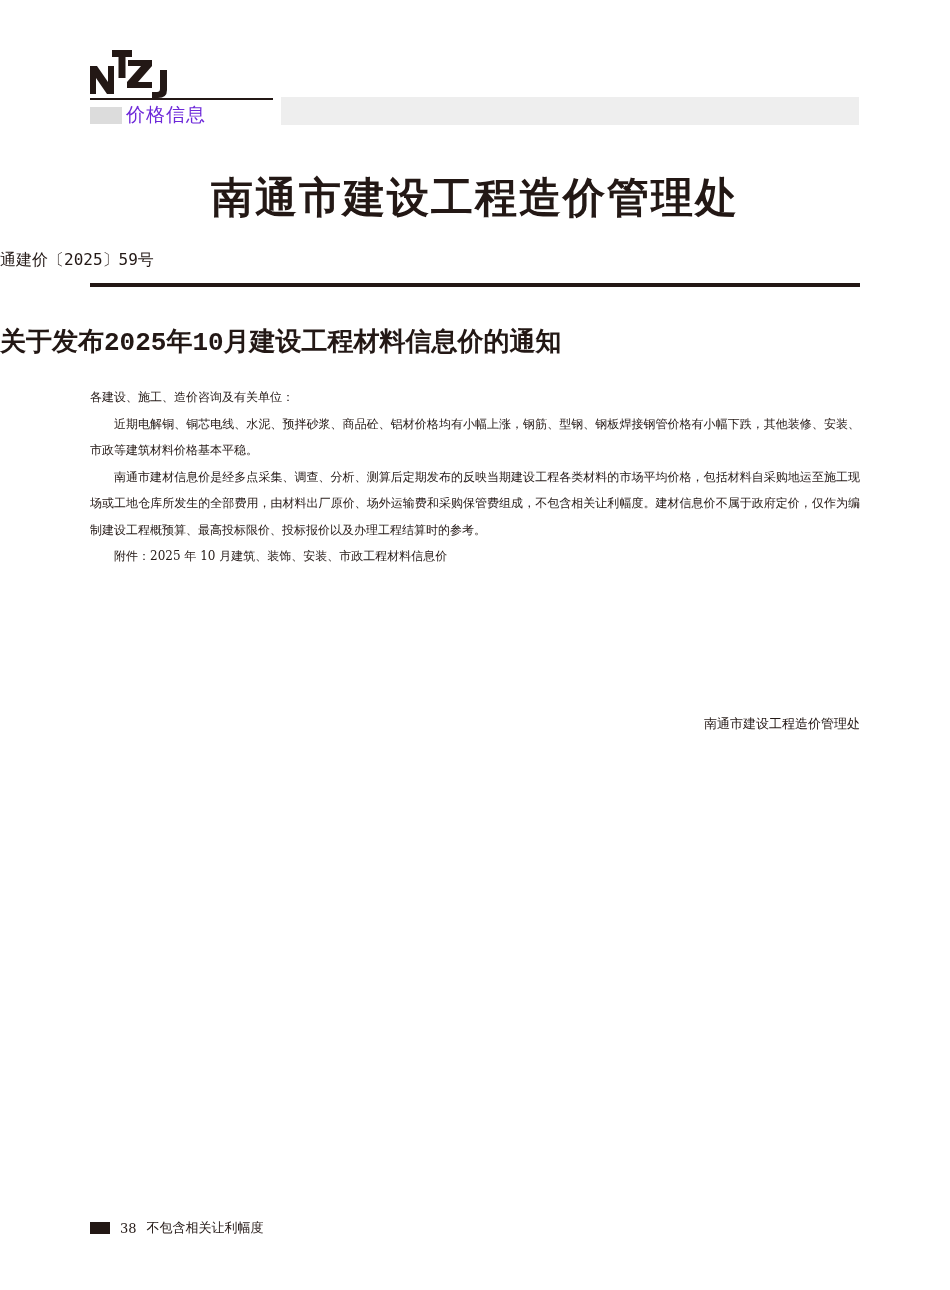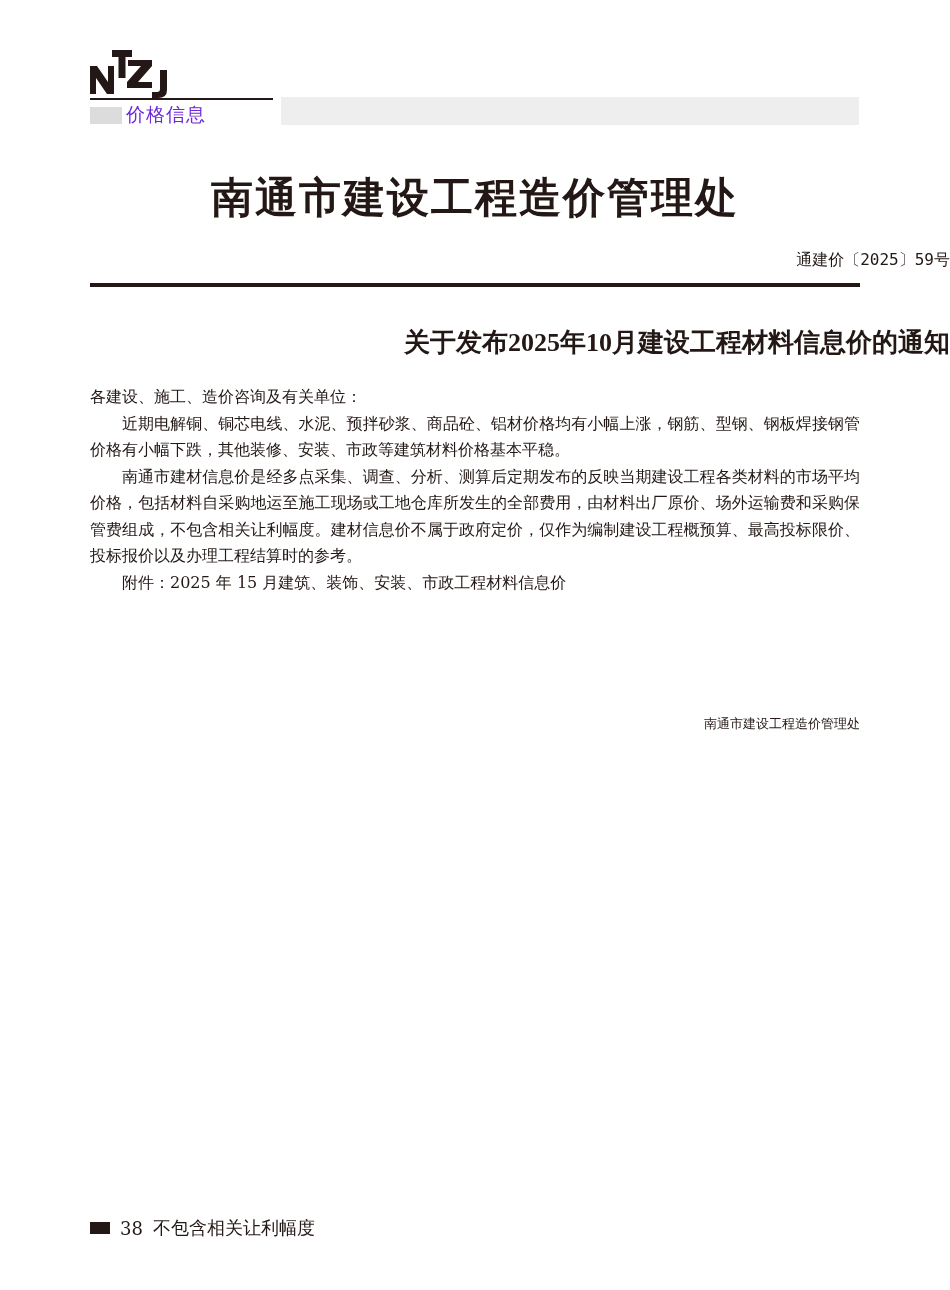--- a/index.html
+++ b/index.html
@@ -72,57 +72,57 @@
     font-size: 42px;
     line-height: 60px;
     letter-spacing: 2px;
     color: #231815;
   }
   .doc-number {
     position: absolute;
     left: 0;
     top: 248px;
     width: 950px;
-    text-align: right;
+    text-align: left;
     font-family: "DejaVu Sans Mono", "Liberation Mono", monospace;
     font-size: 16px;
     line-height: 24px;
     color: #231815;
   }
   .thick-rule {
     position: absolute;
     left: 90px;
     top: 283px;
     width: 770px;
     height: 4px;
     background: #231815;
   }
 
   
   .notice-title {
     position: absolute;
     left: 0;
     top: 323px;
     width: 950px;
-    text-align: right;
-    font-family: Liberation Serif, serif;
+    text-align: left;
+    font-family: Liberation Mono, monospace;
     font-weight: bold;
     font-size: 26px;
     line-height: 40px;
     color: #231815;
   }
 
   
   .body-text {
     position: absolute;
     left: 90px;
     top: 384px;
     width: 770px;
     font-family: "DejaVu Serif", "Liberation Serif", serif;
-    font-size: 16px;
+    font-size: 12px;
     line-height: 26.5px;
     color: #231815;
     text-align: justify;
   }
   .body-text p {
     margin: 0;
   }
   .body-text p.indent {
     text-indent: 2em;
   }
@@ -148,21 +148,21 @@
 
   
   .footer {
     position: absolute;
     left: 90px;
     top: 1218px;
     height: 20px;
     display: flex;
     align-items: center;
     font-family: "DejaVu Serif", "Liberation Serif", serif;
-    font-size: 18px;
+    font-size: 13px;
     color: #231815;
   }
   .footer-block {
     width: 20px;
     height: 12px;
     background: #231815;
     margin-right: 10px;
   }
   .footer-page {
     margin-right: 10px;
@@ -191,21 +191,21 @@
 <div class="org-title">南通市建设工程造价管理处</div>
 <div class="doc-number">通建价〔2025〕59号</div>
 <div class="thick-rule"></div>
 
 <div class="notice-title">关于发布2025年10月建设工程材料信息价的通知</div>
 
 <div class="body-text">
   <p>各建设、施工、造价咨询及有关单位：</p>
   <p class="indent">近期电解铜、铜芯电线、水泥、预拌砂浆、商品砼、铝材价格均有小幅上涨，钢筋、型钢、钢板焊接钢管价格有小幅下跌，其他装修、安装、市政等建筑材料价格基本平稳。</p>
   <p class="indent">南通市建材信息价是经多点采集、调查、分析、测算后定期发布的反映当期建设工程各类材料的市场平均价格，包括材料自采购地运至施工现场或工地仓库所发生的全部费用，由材料出厂原价、场外运输费和采购保管费组成，不包含相关让利幅度。建材信息价不属于政府定价，仅作为编制建设工程概预算、最高投标限价、投标报价以及办理工程结算时的参考。</p>
-  <p class="indent">附件：2025 年 15 月建筑、装饰、安装、市政工程材料信息价</p>
+  <p class="indent">附件：2025 年 10 月建筑、装饰、安装、市政工程材料信息价</p>
 </div>
 
 <div class="signature">
   <div class="sig-org">南通市建设工程造价管理处</div>
 </div>
 
 <div class="footer">
   <span class="footer-block"></span>
   <span class="footer-page">38</span>
   <span>不包含相关让利幅度</span>

